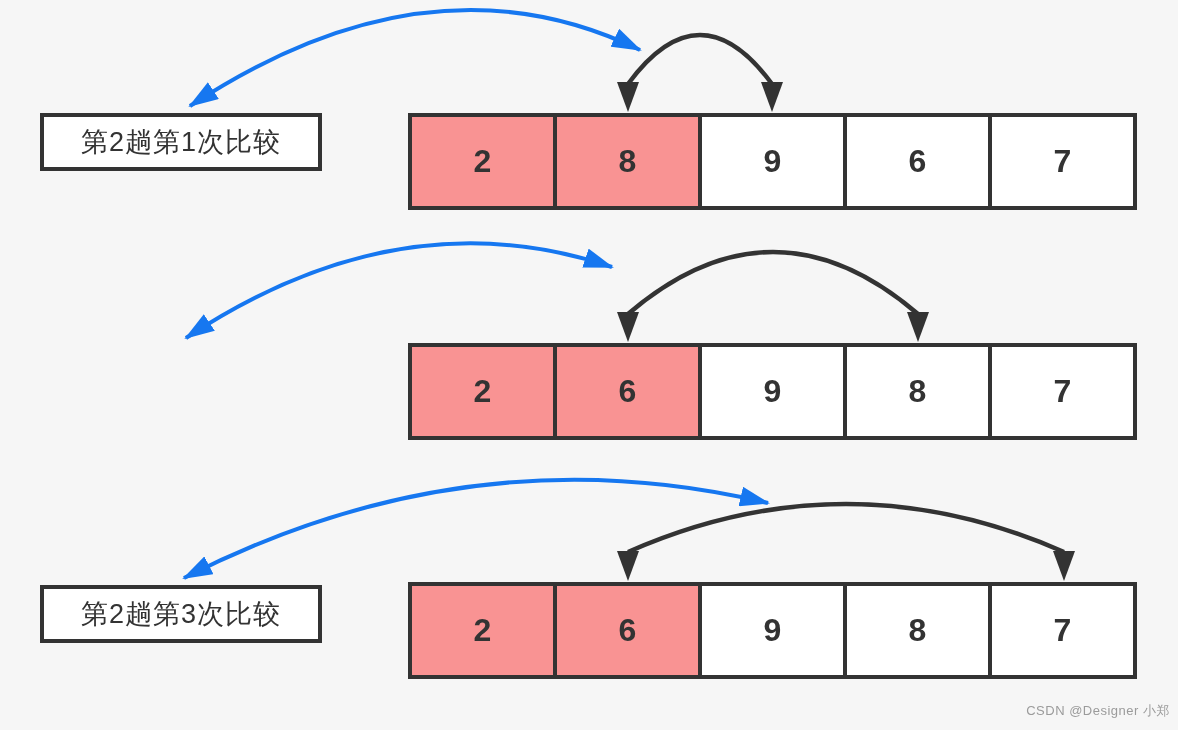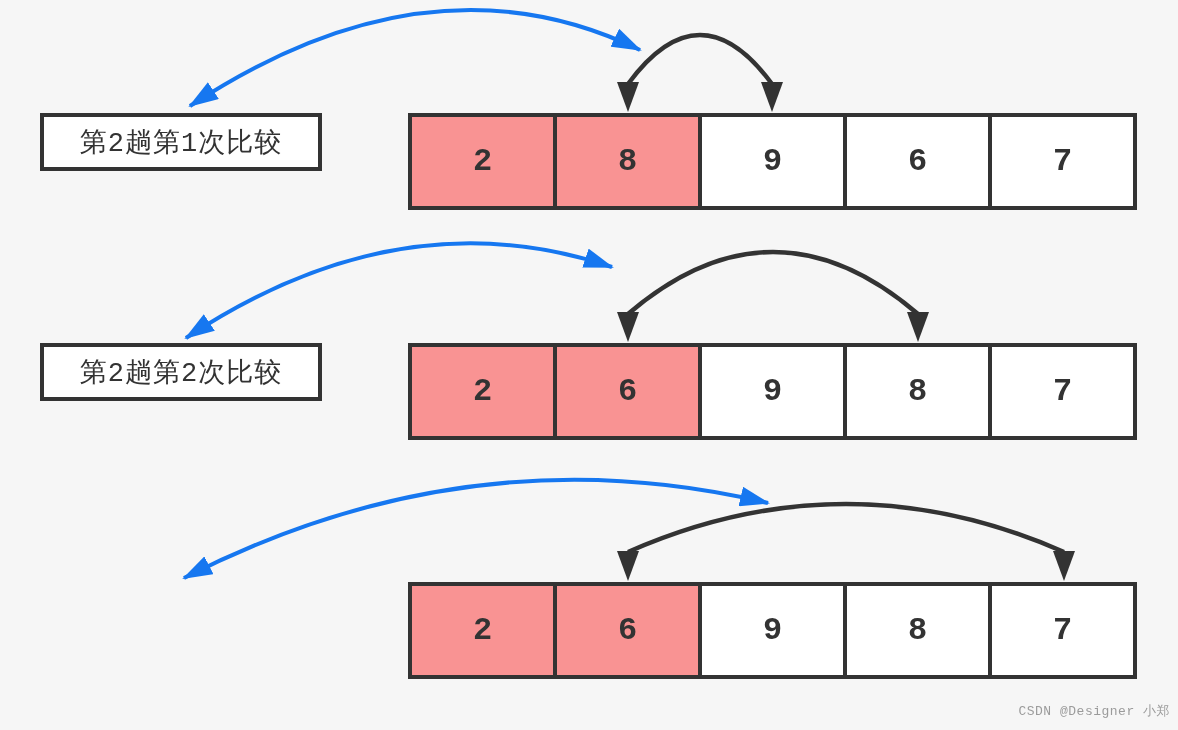--- a/index.html
+++ b/index.html
@@ -2,21 +2,21 @@
 <html style="--bg: #f6f6f6; --ink: #333333; --hl: #f99393; --blue: #1677f0; --box: #ffffff; --wm: #9b9b9b;"><head>
 <meta charset="utf-8">
 <style>
   html,body{margin:0;padding:0;}
   body{
     width:1178px;height:730px;overflow:hidden;
     background:var(--bg,#f6f6f6);
     font-family:"Liberation Sans","DejaVu Sans",sans-serif;
     position:relative;
   }
-  .canvas{position:absolute;inset:0;font-family:Liberation Mono, monospace;}
+  .canvas{position:absolute;inset:0;}
   .row{position:absolute;left:0;width:1178px;height:100px;}
   .label-box{
     position:absolute;left:40px;top:0;
     width:274px;height:50px;
     background:var(--box,#fff);
     border:4px solid var(--ink,#333);
     display:flex;align-items:center;justify-content:center;
   }
   .label-box span{
     font-size:27px;color:var(--ink,#333);
@@ -55,33 +55,33 @@
     <div class="array">
       <div class="cell" data-hl="true">2</div>
       <div class="cell" data-hl="true">8</div>
       <div class="cell" data-hl="false">9</div>
       <div class="cell" data-hl="false">6</div>
       <div class="cell" data-hl="false">7</div>
     </div>
   </section>
 
   <section class="row" style="top:343px">
-    <div class="label-box">
-      <span>第2趟第2次比较</span>
-    </div>
     <div class="array">
       <div class="cell" data-hl="true">2</div>
       <div class="cell" data-hl="true">6</div>
       <div class="cell" data-hl="false">9</div>
       <div class="cell" data-hl="false">8</div>
       <div class="cell" data-hl="false">7</div>
     </div>
   </section>
 
   <section class="row" style="top:582px">
+    <div class="label-box" style="top:3px">
+      <span>第2趟第3次比较</span>
+    </div>
     <div class="array">
       <div class="cell" data-hl="true">2</div>
       <div class="cell" data-hl="true">6</div>
       <div class="cell" data-hl="false">9</div>
       <div class="cell" data-hl="false">8</div>
       <div class="cell" data-hl="false">7</div>
     </div>
   </section>
 
   <svg id="arrow-layer" width="1178" height="730" viewBox="0 0 1178 730">

